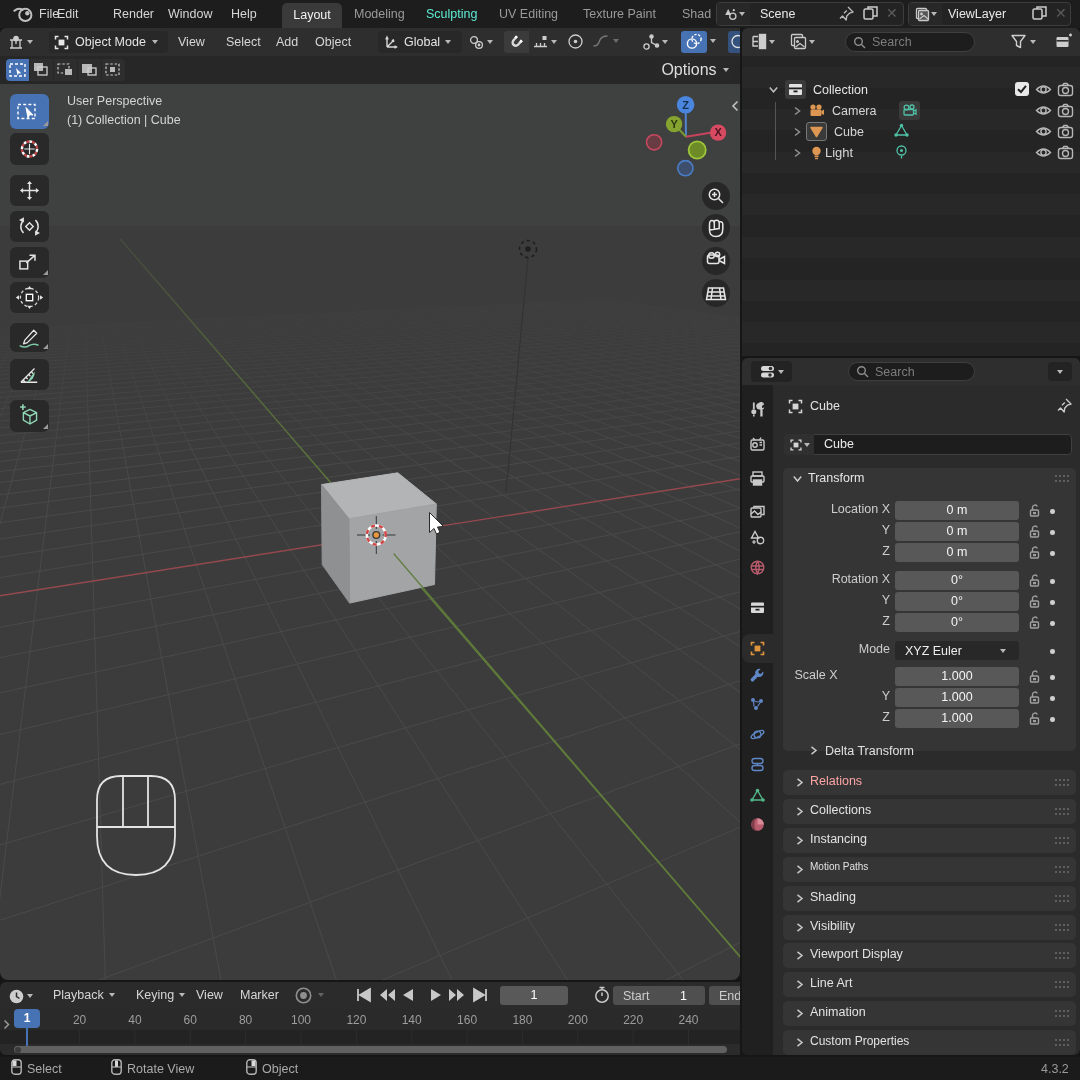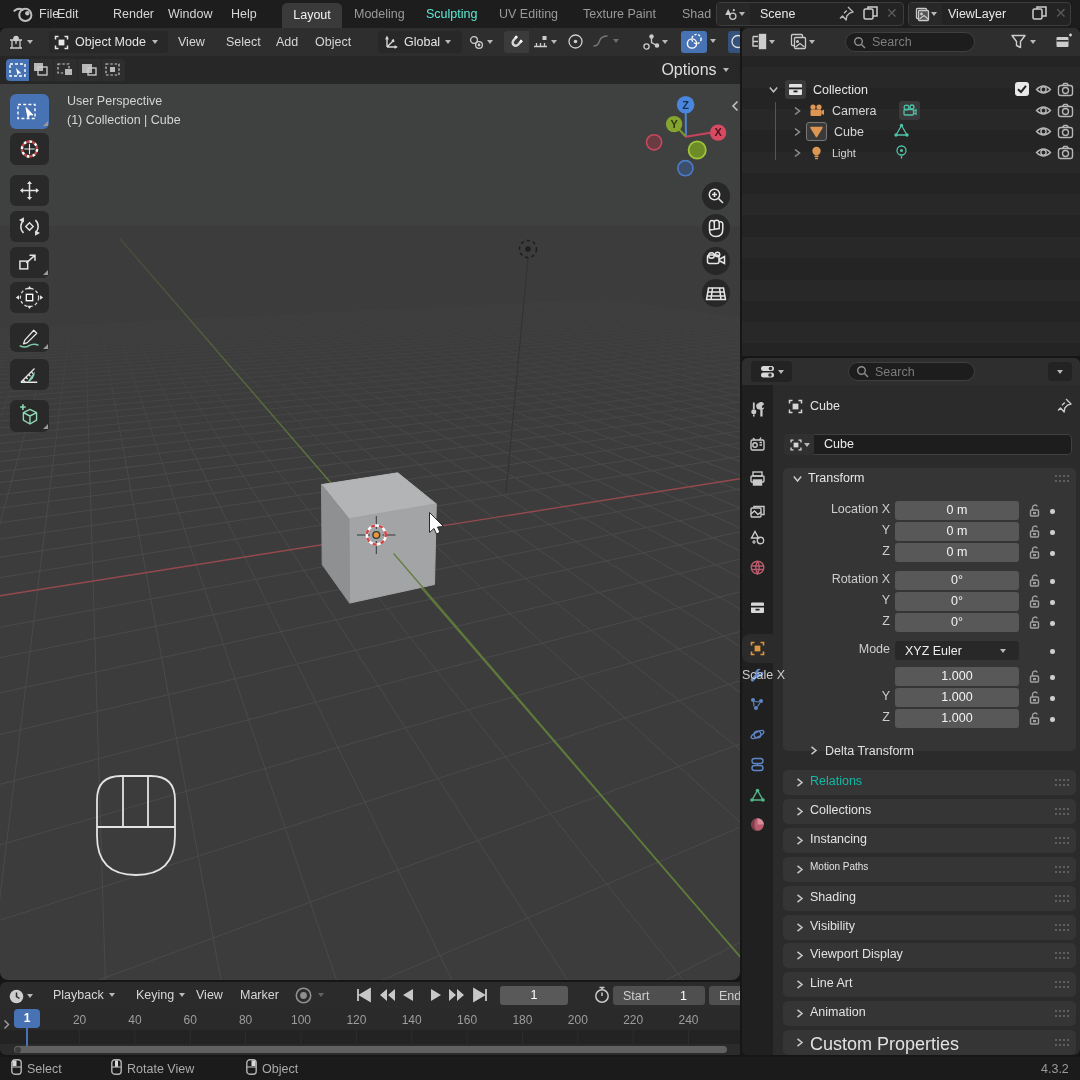--- a/index.html
+++ b/index.html
@@ -610,21 +610,21 @@
           <path d="M3 1.5 L7.5 5 L3 8.5" fill="none" stroke="#909090" stroke-width="1.5"></path>
         </svg>
       </span>
       <span style="margin-left:6px">
         <svg width="17" height="17" viewBox="0 0 17 17">
           <circle cx="8.5" cy="7" r="4.2" fill="#dd9752"></circle>
           <rect x="6.5" y="11.5" width="4" height="1.6" fill="#dd9752"></rect>
           <rect x="7" y="13.8" width="3" height="1.4" fill="#dd9752"></rect>
         </svg>
       </span>
-      <span style="color:#d6d6d6;font-size:11px;margin-left:7px">Light</span>
+      <span style="color:#d6d6d6;font-size:13px;">Light</span>
       <span class="abs" style="left:151px;top:1px">
         <svg width="17" height="17" viewBox="0 0 17 17">
           <circle cx="8.5" cy="7.5" r="4.5" fill="none" stroke="#4fc1a6" stroke-width="1.3"></circle>
           <circle cx="8.5" cy="7.5" r="1.5" fill="#4fc1a6"></circle>
           <path d="M8.5 13 V15.5" stroke="#4fc1a6" stroke-width="1.3"></path>
         </svg>
       </span>
       <span class="abs" style="left:293px;top:2px">
         <svg width="17" height="17" viewBox="0 0 17 17">
           <path d="M1.5 8.5 Q8.5 1.5 15.5 8.5 Q8.5 15.5 1.5 8.5 Z" fill="none" stroke="#b6b6b6" stroke-width="1.4"></path>
@@ -888,21 +888,21 @@
         </svg>
       </div>
       <div class="abs" style="left:308px;top:263px">
         <span style="display:block;width:4.5px;height:4.5px;border-radius:50%;background:#cecece"></span>
       </div>
       <div class="abs" style="left:0px;top:284px;width:148px;text-align:right;color:#cdcdcd;font-size:12.5px">Mode</div>
       <div class="abs" style="left:153px;top:283px;width:124px;height:19px;background:#282828;border-radius:3px"><span style="color:#eeeeee;font-size:12.5px;margin-left:10px;line-height:19px">XYZ Euler</span><span class="vv abs" style="left:105px;top:7.5px"></span></div>
       <div class="abs" style="left:308px;top:291px">
         <span style="display:block;width:4.5px;height:4.5px;border-radius:50%;background:#cecece"></span>
       </div>
-      <div class="abs" style="left:0px;top:310px;width:148px;text-align:left;color:#cdcdcd;font-size:12.5px">Scale X</div>
+      <div class="abs" style="left:0px;top:310px;width:148px;text-align:center;color:#cdcdcd;font-size:12.5px">Scale X</div>
       <div class="abs" style="left:153px;top:309px;width:124px;height:19px;background:#585858;border-radius:3px;color:#f4f4f4;font-size:12.5px;text-align:center;line-height:19px">1.000</div>
       <div class="abs" style="left:284px;top:311px">
         <svg width="16" height="16" viewBox="0 0 16 16">
           <g fill="none" stroke="#a0a0a0" stroke-width="1.4">
             <rect x="4.5" y="7" width="8" height="6" rx="1"></rect>
             <path d="M6.5 7 V4.5 A2.5 2.5 0 0 1 11.3 3.6"></path>
           </g>
           <rect x="7" y="9" width="3" height="2.2" fill="#a0a0a0"></rect>
         </svg>
       </div>
@@ -943,21 +943,21 @@
         <path d="M3.5 1.8 L8 5.5 L3.5 9.2" fill="none" stroke="#c9c9c9" stroke-width="1.5"></path>
       </svg>
     </span>
     <span class="abs" style="left:83px;top:386px;color:#e0e0e0;font-size:12.5px">Delta Transform</span>
     <div class="abs" style="left:41px;top:412px;width:293px;height:25px;background:#353535;border-radius:5px"></div>
     <span class="abs" style="left:52px;top:419px">
       <svg width="11" height="11" viewBox="0 0 11 11">
         <path d="M3.5 1.8 L8 5.5 L3.5 9.2" fill="none" stroke="#c9c9c9" stroke-width="1.5"></path>
       </svg>
     </span>
-    <span class="abs" style="left:68px;top:416px;color:#14b8a6;font-size:12.5px">Relations</span>
+    <span class="abs" style="left:68px;top:416px;color:#fca5a5;font-size:12.5px">Relations</span>
     <span class="abs" style="left:312px;top:420px">
       <svg width="16" height="10" viewBox="0 0 16 10">
         <g fill="#6e6e6e">
           <circle cx="2" cy="2" r="1"></circle>
           <circle cx="6" cy="2" r="1"></circle>
           <circle cx="10" cy="2" r="1"></circle>
           <circle cx="14" cy="2" r="1"></circle>
           <circle cx="2" cy="7" r="1"></circle>
           <circle cx="6" cy="7" r="1"></circle>
           <circle cx="10" cy="7" r="1"></circle>
@@ -1132,21 +1132,21 @@
           <circle cx="14" cy="7" r="1"></circle>
         </g>
       </svg>
     </span>
     <div class="abs" style="left:41px;top:672px;width:293px;height:25px;background:#353535;border-radius:5px"></div>
     <span class="abs" style="left:52px;top:679px">
       <svg width="11" height="11" viewBox="0 0 11 11">
         <path d="M3.5 1.8 L8 5.5 L3.5 9.2" fill="none" stroke="#c9c9c9" stroke-width="1.5"></path>
       </svg>
     </span>
-    <span class="abs" style="left:68px;top:676px;color:#e2e2e2;font-size:18px">Custom Properties</span>
+    <span class="abs" style="left:68px;top:676px;color:#e2e2e2;font-size:12px">Custom Properties</span>
     <span class="abs" style="left:312px;top:680px">
       <svg width="16" height="10" viewBox="0 0 16 10">
         <g fill="#6e6e6e">
           <circle cx="2" cy="2" r="1"></circle>
           <circle cx="6" cy="2" r="1"></circle>
           <circle cx="10" cy="2" r="1"></circle>
           <circle cx="14" cy="2" r="1"></circle>
           <circle cx="2" cy="7" r="1"></circle>
           <circle cx="6" cy="7" r="1"></circle>
           <circle cx="10" cy="7" r="1"></circle>

